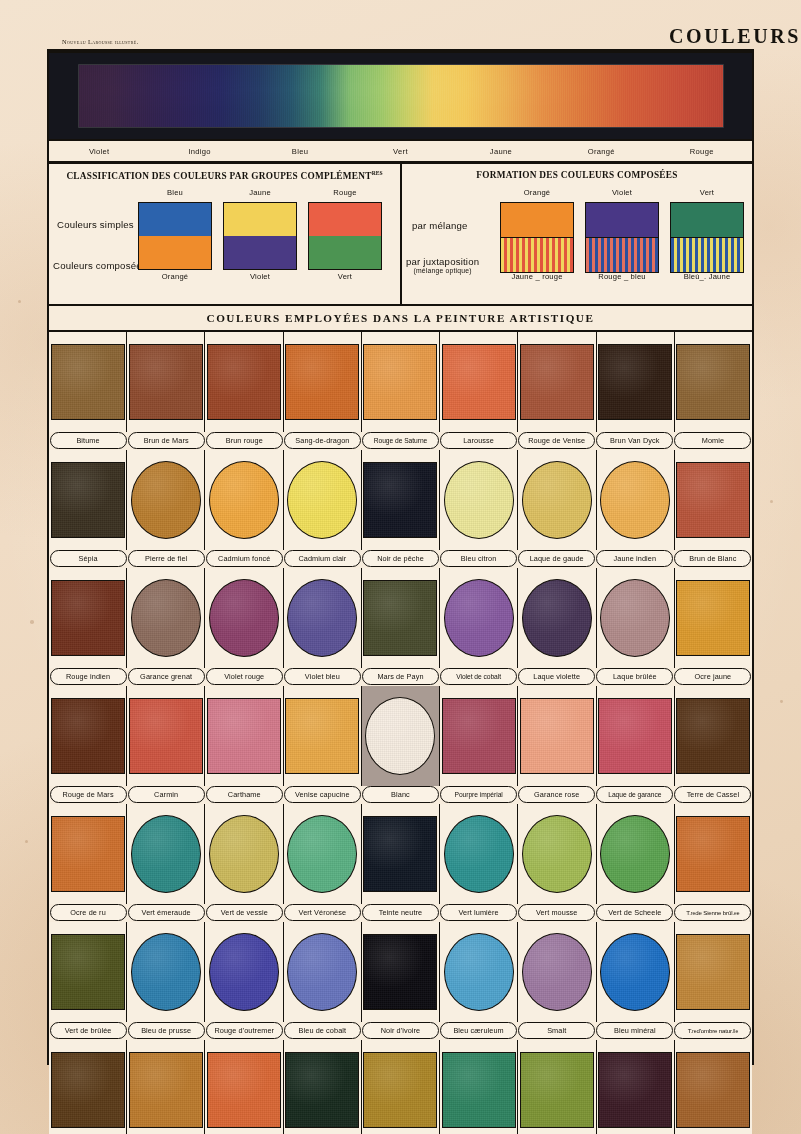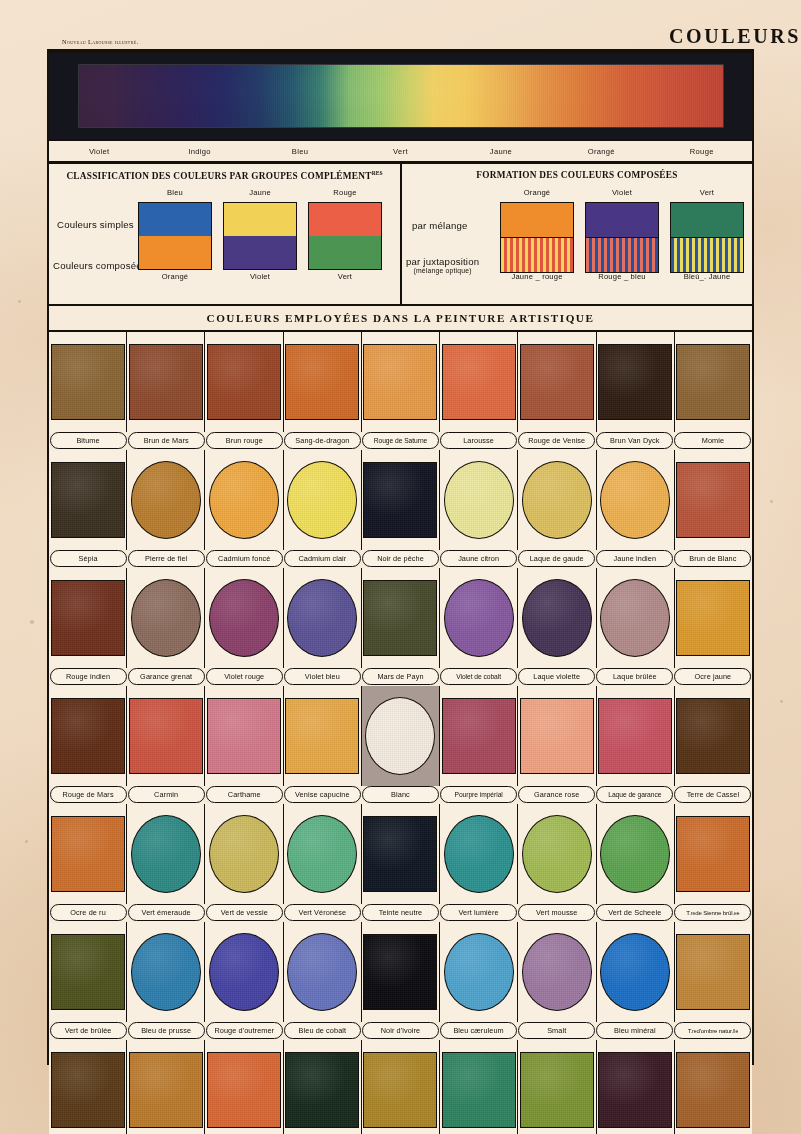--- a/index.html
+++ b/index.html
@@ -363,21 +363,21 @@
         <div class="lcell">
           <div class="cap">Cadmium foncé</div>
         </div>
         <div class="lcell">
           <div class="cap">Cadmium clair</div>
         </div>
         <div class="lcell">
           <div class="cap">Noir de pêche</div>
         </div>
         <div class="lcell">
-          <div class="cap">Jaune citron</div>
+          <div class="cap">Bleu citron</div>
         </div>
         <div class="lcell">
           <div class="cap">Laque de gaude</div>
         </div>
         <div class="lcell">
           <div class="cap">Jaune indien</div>
         </div>
         <div class="lcell">
           <div class="cap">Brun de Blanc</div>
         </div>

